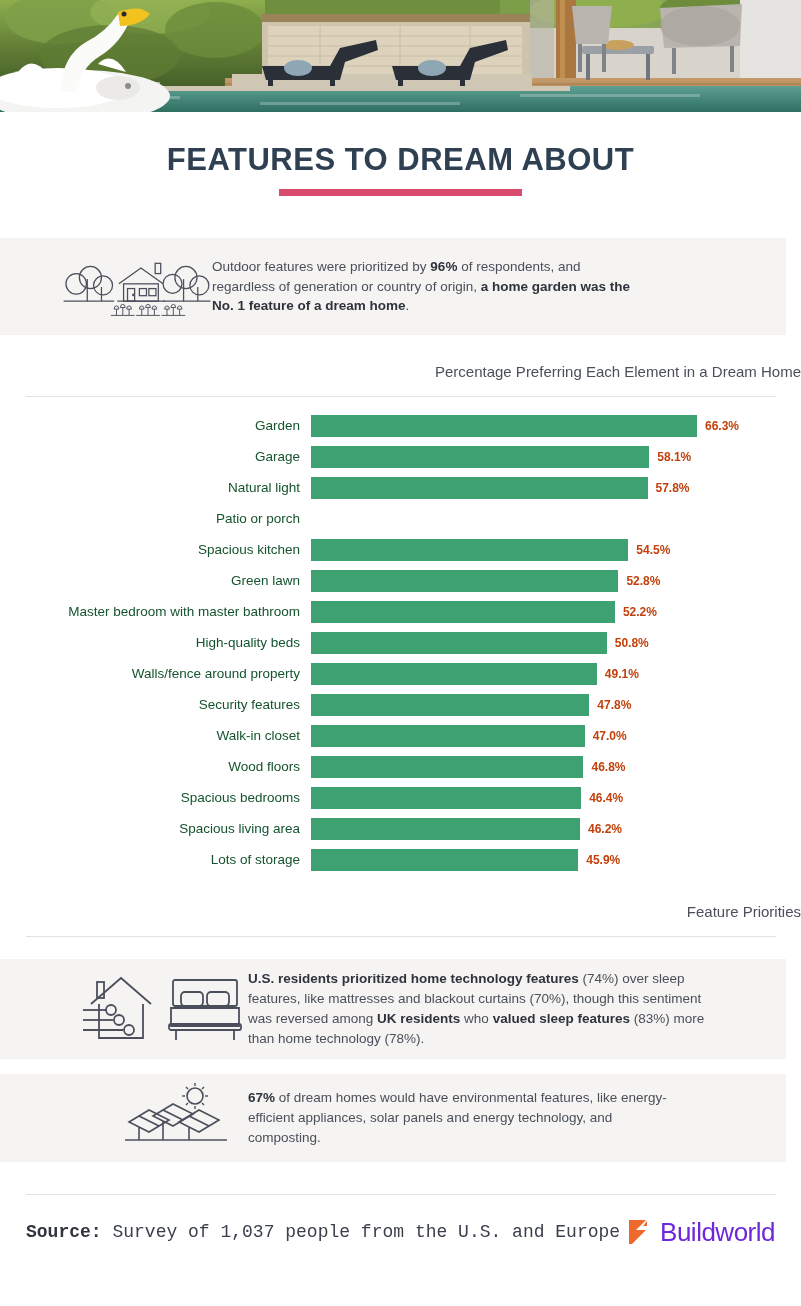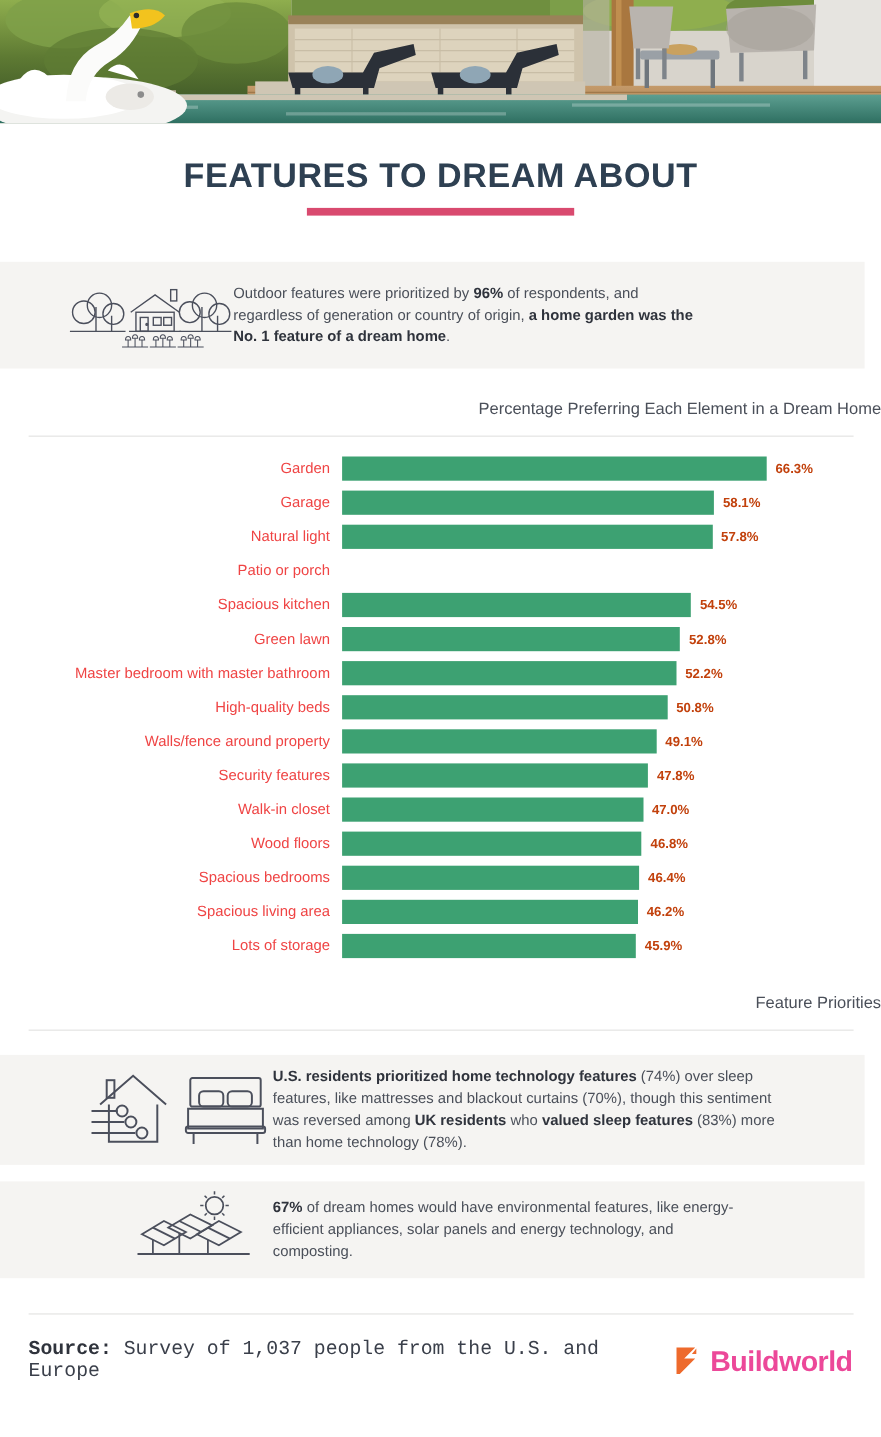--- a/index.html
+++ b/index.html
@@ -101,21 +101,21 @@
   .bar-row {
     display: flex;
     align-items: center;
     height: 31px;
   }
   .bar-label {
     width: 311px;
     text-align: right;
     padding-right: 11px;
     font-size: 13.5px;
-    color: #ef4444;
+    color: #14532d;
     white-space: nowrap;
   }
   .bar-track {
     flex: 1 1 auto;
     display: flex;
     align-items: center;
     position: relative;
   }
   .bar-fill {
     height: 22px;
@@ -148,22 +148,22 @@
     font-family: Liberation Mono, monospace;
   }
   .source-text b { font-weight: bold; color: #2f333c; }
   .logo {
     display: flex;
     align-items: center;
   }
   .logo-mark { margin-right: 4px; display: block; }
   .logo-word {
     font-size: 26px;
-    font-weight: bold;
-    color: #ec4899;
+    font-weight: normal;
+    color: #6d28d9;
     letter-spacing: -0.5px;
     line-height: 1;
   }
 
   .ico { display: block; }
 </style>
 </head>
 <body>
 
 <div class="hero">

